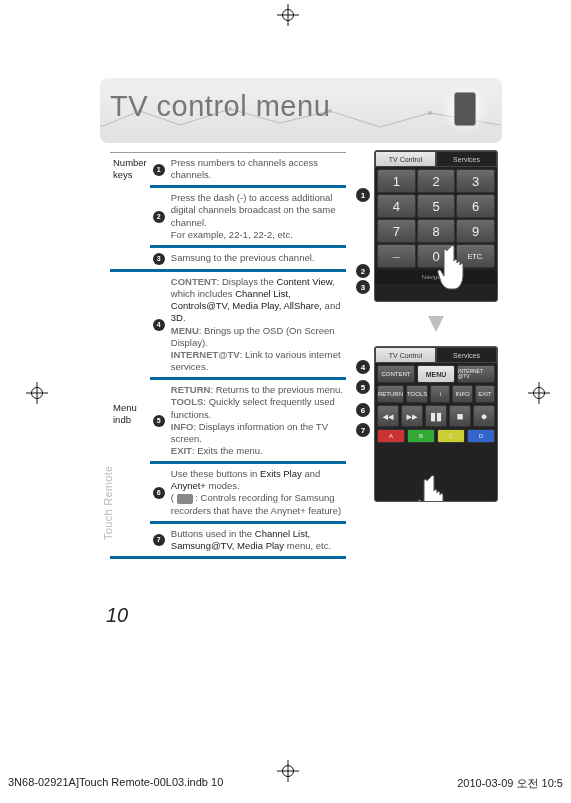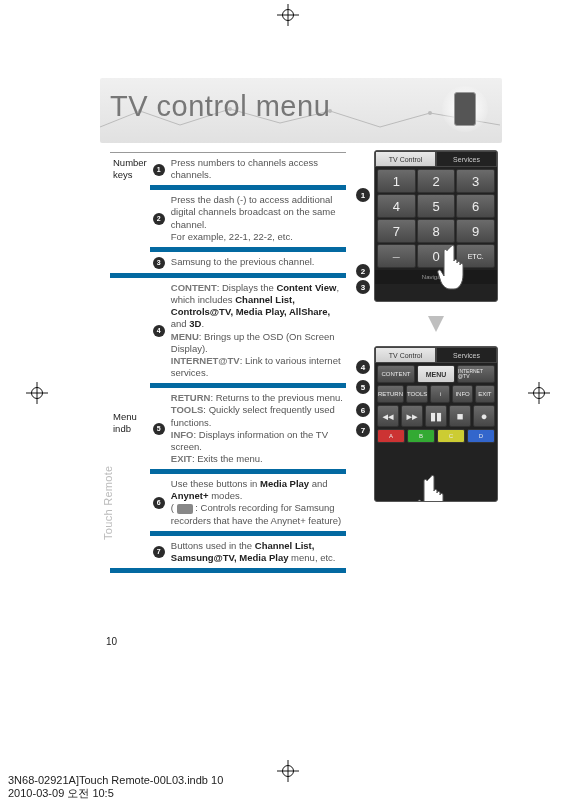--- a/index.html
+++ b/index.html
@@ -26,21 +26,21 @@
   .reg-mark svg { width: 22px; height: 22px; }
 
   
   .banner {
     position: absolute;
     left: 100px;
     top: 78px;
     width: 402px;
     height: 65px;
     background: linear-gradient(#f0f0f0,#e1e1e1);
-    border-radius: 2px;
+    border-radius: 8px;
     overflow: hidden;
   }
   .banner-zig {
     position: absolute;
     left: 0; right: 0; bottom: 12px; height: 24px;
   }
   .banner-phone {
     position: absolute;
     right: 14px; top: 8px;
     width: 46px; height: 46px;
@@ -69,36 +69,36 @@
   
   .content {
     position: absolute;
     left: 110px;
     top: 152px;
     width: 236px;
   }
 
   
   .tbl { border-collapse: collapse; width: 100%; font-size: 9.5px; line-height: 1.28; }
-  .tbl td { vertical-align: top; padding: 4px 3px; border-top: 1px solid #999; border-bottom: 5px solid #0369a1; }
+  .tbl td { vertical-align: top; padding: 4px 3px; border-top: 1px solid #999; border-bottom: 3px solid #0369a1; }
   .tbl .rowlabel { width: 38px; color: #222; font-size: 9.5px; }
   .tbl .numcell { width: 18px; text-align: center; vertical-align: middle; }
   .circ-num {
     display: inline-block;
     width: 12px; height: 12px;
     background: #2b2b2b;
     color: #fff;
     font-size: 7px;
     line-height: 12px;
     text-align: center;
     border-radius: 50%;
     font-weight: bold;
   }
   .tbl .desc { color: #555; font-size: 9.5px; }
-  .tbl .desc b { color: #222; font-weight: bold; }
+  .tbl .desc b { color: #222; font-weight: normal; }
   .tbl .desc .kw { color: #777; font-weight: bold; }
   .sub-border td { border-top: 1px solid #ccc; }
   .rec-icon {
     display: inline-block;
     width: 16px; height: 10px;
     background: #888;
     border-radius: 2px;
     vertical-align: middle;
   }
 
@@ -109,22 +109,23 @@
     top: 540px;
     transform: rotate(-90deg);
     transform-origin: left top;
     color: #bbb;
     font-size: 11px;
     letter-spacing: 0.3px;
   }
   .page-num {
     position: absolute;
     left: 106px;
-    top: 636px;
-    font-size: 10px;
+    top: 604px;
+    font-size: 20px;
+    font-style: italic;
     color: #222;
   }
 
   
   .mockup-area {
     position: absolute;
     left: 356px;
     top: 150px;
     width: 148px;
   }
@@ -219,29 +220,28 @@
     color:#fff;
     border-radius:50%;
     font-size:8px;
     display:flex; align-items:center; justify-content:center;
     font-weight:bold;
   }
 
   
   .footer {
     position: absolute;
-    bottom: 2px;
+    bottom: 12px;
     left: 0; right: 0;
     display: flex;
     justify-content: space-between;
     padding: 0 8px;
     font-size: 11px;
     color: #222;
     font-family: Arial, sans-serif;
-    flex-direction: column;
   }
 </style>
 </head>
 <body>
 
 <div class="reg-mark" style="left:277px; top:4px;">
   <svg viewBox="0 0 24 24">
       <circle cx="12" cy="12" r="6" fill="none" stroke="#000" stroke-width="1"></circle>
       <line x1="12" y1="0" x2="12" y2="24" stroke="#000"></line>
       <line x1="0" y1="12" x2="24" y2="12" stroke="#000"></line>
@@ -303,21 +303,21 @@
       <td class="rowlabel" rowspan="4" style="vertical-align:middle;">Menu indb</td>
       <td class="numcell"><span class="circ-num">4</span></td>
       <td class="desc"><span class="kw">CONTENT</span>: Displays the <b>Content View</b>, which includes <b>Channel List, Controls@TV, Media Play, AllShare,</b> and <b>3D</b>.<br><span class="kw">MENU</span>: Brings up the OSD (On Screen Display).<br><span class="kw">INTERNET@TV</span>: Link to various internet services.</td>
     </tr>
     <tr class="sub-border">
       <td class="numcell"><span class="circ-num">5</span></td>
       <td class="desc"><span class="kw">RETURN</span>: Returns to the previous menu.<br><span class="kw">TOOLS</span>: Quickly select frequently used functions.<br><span class="kw">INFO</span>: Displays information on the TV screen.<br><span class="kw">EXIT</span>: Exits the menu.</td>
     </tr>
     <tr class="sub-border">
       <td class="numcell"><span class="circ-num">6</span></td>
-      <td class="desc">Use these buttons in <b>Media Play</b> and <b>Anynet+</b> modes.<br>( <span class="rec-icon"></span> : Controls recording for Samsung recorders that have the Anynet+ feature)</td>
+      <td class="desc">Use these buttons in <b>Exits Play</b> and <b>Anynet+</b> modes.<br>( <span class="rec-icon"></span> : Controls recording for Samsung recorders that have the Anynet+ feature)</td>
     </tr>
     <tr class="sub-border">
       <td class="numcell"><span class="circ-num">7</span></td>
       <td class="desc">Buttons used in the <b>Channel List, Samsung@TV, Media Play</b> menu, etc.</td>
     </tr>
   </tbody>
     </table>
 </div>
 
 <div class="mockup-area">

